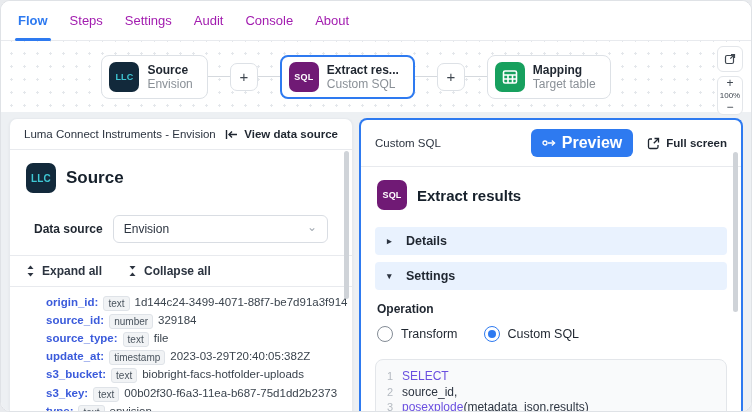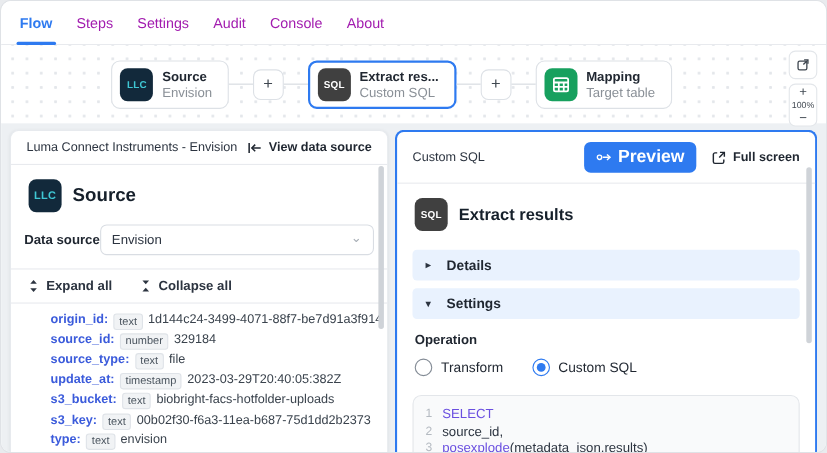--- a/index.html
+++ b/index.html
@@ -14,21 +14,21 @@
 
   
   .canvas { height:71px; position:relative; flex:0 0 auto; background:#fff;
     background-image:radial-gradient(circle, #e4e7eb 1.2px, transparent 1.3px);
     background-size:13px 13px; background-position:4px 6px; }
   .flow { position:absolute; left:0; right:40px; top:0; bottom:0; display:flex; align-items:center; justify-content:center; }
   .node { display:flex; align-items:center; gap:8px; background:#fff; border:1px solid #dde1e6; border-radius:8px; padding:6px 14px 6px 7px; height:44px; }
   .node.selected { border:2px solid #2e7af0; }
   .nicon { width:30px; height:30px; border-radius:7px; display:flex; align-items:center; justify-content:center; font-size:9px; font-weight:bold; letter-spacing:.2px; }
   .nicon.llc { background:#12293b; color:#3fc7d4; }
-  .nicon.sql { background:#404040; color:#fff; }
+  .nicon.sql { background:#701a75; color:#fff; }
   .nicon.map { background:#17a05e; color:#fff; }
   .ntext .t1 { font-size:12px; font-weight:bold; color:#1f2630; line-height:14px; }
   .ntext .t2 { font-size:12px; color:#8a9097; line-height:14px; }
   .edge { width:22px; height:1.5px; background:#d5d9de; }
   .plus-node { width:28px; height:28px; background:#fff; border:1px solid #dde1e6; border-radius:7px; display:flex; align-items:center; justify-content:center; font-size:15px; color:#3f4750; cursor:pointer; }
   .canvas-open { position:absolute; top:5px; right:8px; width:26px; height:26px; background:#fff; border:1px solid #e3e6ea; border-radius:6px; display:flex; align-items:center; justify-content:center; cursor:pointer; }
   .zoomctl { position:absolute; top:35px; right:8px; width:26px; background:#fff; border:1px solid #e3e6ea; border-radius:6px; display:flex; flex-direction:column; align-items:center; overflow:hidden; }
   .zoomctl .zbtn { width:100%; text-align:center; font-size:12px; color:#3f4750; padding:1px 0; cursor:pointer; line-height:11px; }
   .zoomctl .zlvl { font-size:8px; color:#3f4750; padding:1px 0; }
 
@@ -38,21 +38,21 @@
   .panel.left  { width:344px; flex:0 0 auto; border:1px solid #e7eaee; border-bottom:none; box-shadow:0 1px 3px rgba(20,30,40,.05); }
   .panel.right { flex:1; border:2px solid #2e7af0; border-bottom:none; }
   .phead { display:flex; align-items:center; justify-content:space-between; padding:9px 14px; border-bottom:1px solid #e8eaee; }
   .phead .ptitle { font-size:11.5px; color:#2c3440; }
   .linkbtn { display:flex; align-items:center; gap:6px; font-size:11.5px; font-weight:bold; color:#1f2630; cursor:pointer; }
 
   
   .srcrow { display:flex; align-items:center; gap:10px; padding:13px 16px 9px; }
   .srcrow .nicon { width:30px; height:30px; font-size:10px; }
   .srcrow h2 { font-size:17px; color:#16202b; }
-  .dsrow { display:flex; align-items:center; padding:2px 12px 12px; }
+  .dsrow { display:flex; align-items:center; gap:10px; padding:2px 24px 12px;margin-top:11px; }
   .dsrow .lbl { font-size:12px; font-weight:bold; color:#1f2630; white-space:nowrap; }
   .select { flex:1; height:28px; border:1px solid #d9dde3; border-radius:6px; display:flex; align-items:center; justify-content:space-between; padding:0 10px; font-size:12px; color:#2c3440; cursor:pointer; background:#fff; }
   .select .chev { color:#a6adb5; font-size:12px; margin-top:-4px; }
   .treebar { display:flex; gap:26px; padding:8px 16px; border-top:1px solid #e8eaee; border-bottom:1px solid #e8eaee; }
   .tbarbtn { display:flex; align-items:center; gap:7px; font-size:12px; font-weight:bold; color:#2c3440; cursor:pointer; }
   .tree { padding:7px 0 0; font-size:11.5px; }
   .trow { display:flex; align-items:flex-start; gap:5px; padding:1.6px 14px 1.6px 36px; white-space:nowrap; }
   .trow .key { color:#3b5bdb; font-weight:bold; }
   .badge { background:#f1f3f5; border:1px solid #dfe3e8; border-radius:3px; padding:0 4px; font-size:10px; color:#4a545e; line-height:13px; }
   .trow .val { color:#3a434d; }

